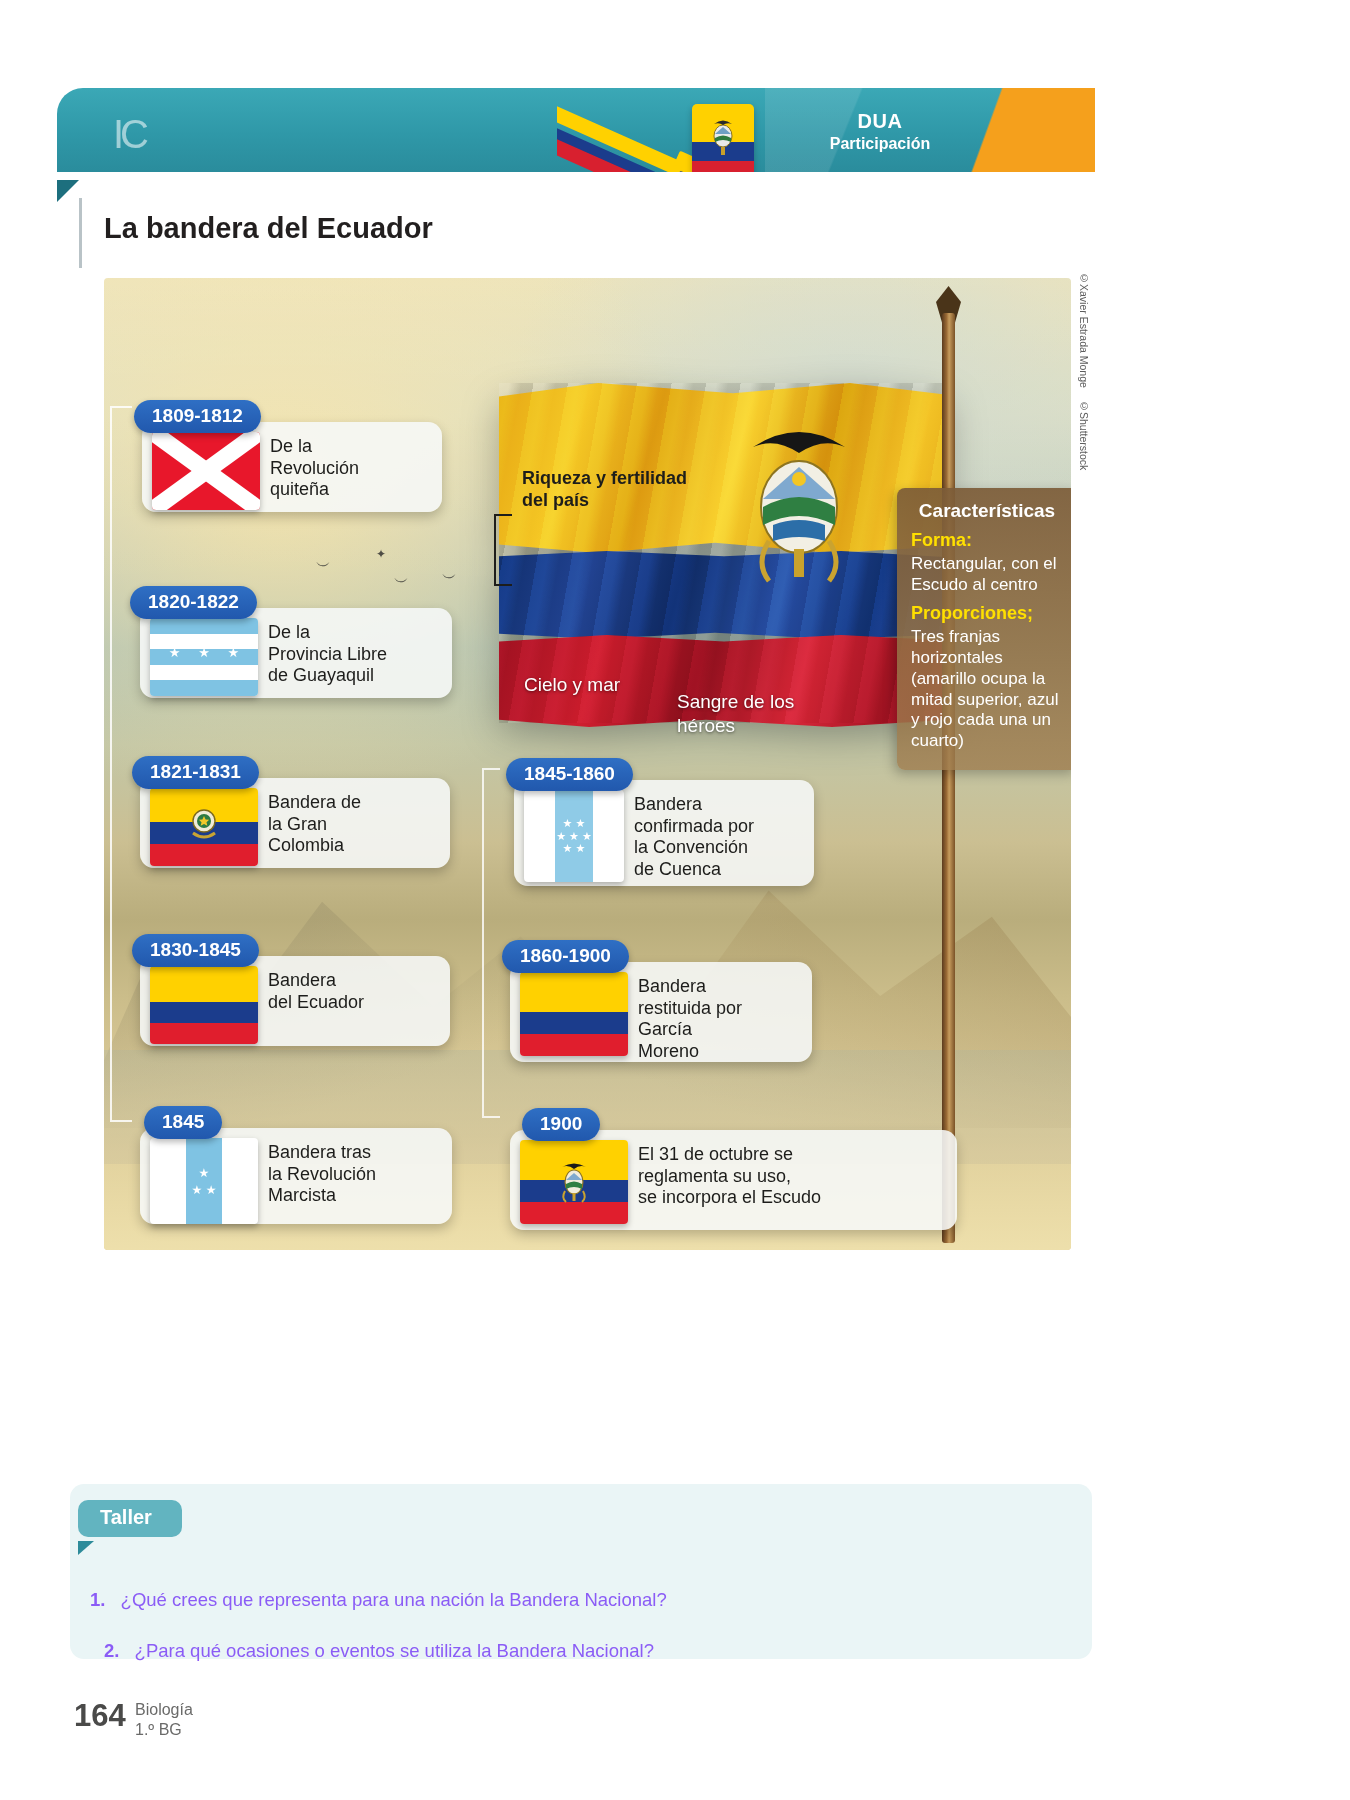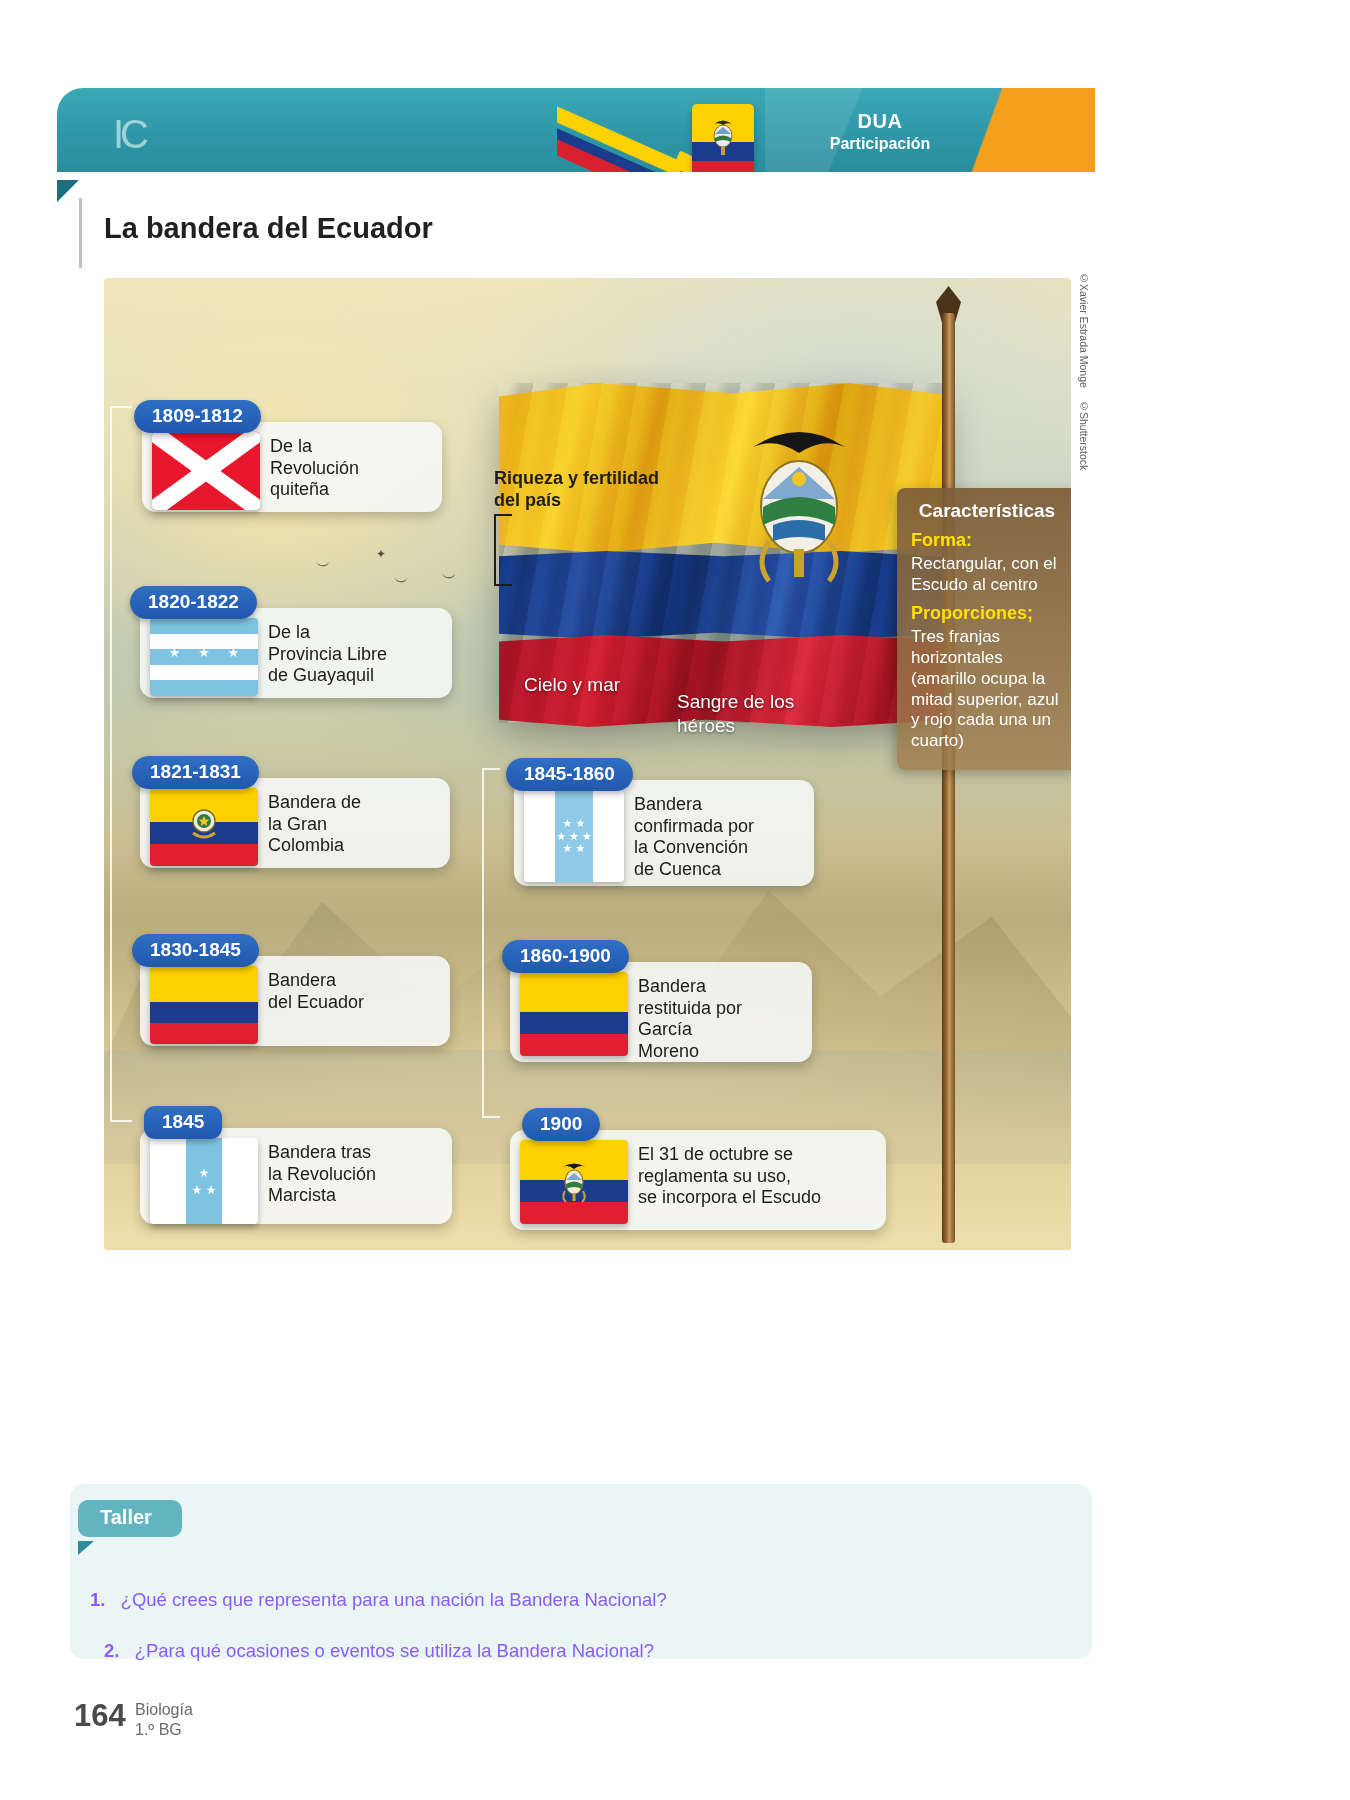--- a/index.html
+++ b/index.html
@@ -172,21 +172,21 @@
     background:linear-gradient(90deg,#5b3b1e,#9a6a35 35%,#c79c5d 55%,#7a5227 100%);
     border-radius:3px;
   }
   .pole-tip{
     position:absolute; left:832px; top:8px; width:25px; height:40px;
     background:#4a3419;
     clip-path: polygon(50% 0%, 100% 40%, 72% 100%, 28% 100%, 0% 40%);
   }
 
   
-  .flabel{position:absolute; font-weight:700; font-size:18px; color:#1d1d1b;}
+  .flabel{position:absolute; font-weight:700; font-size:18px; color:#1d1d1b;margin-left:28px;}
   .flabel-rich{ left:390px; top:190px; line-height:1.22;}
   .lbl-bracket{
     position:absolute; left:390px; top:236px; width:18px; height:72px;
     border-left:2px solid #1d1d1b; border-top:2px solid #1d1d1b; border-bottom:2px solid #1d1d1b;
   }
   .lbl-cielo{
     position:absolute; left:420px; top:396px; font-size:19px; color:#ffffff; font-weight:400;
     text-shadow:0 1px 3px rgba(0,0,0,.55);
   }
   .lbl-sangre{
@@ -454,21 +454,21 @@
   <div class="year-badge" style="left:28px; top:656px;">1830-1845</div>
   <div class="card" style="left:36px; top:678px; width:310px; height:90px;">
     <div class="flagbox">
       <div style="height:36px;" class="s-y"></div>
       <div style="height:21px;" class="s-b"></div>
       <div style="height:21px;" class="s-r"></div>
     </div>
     <div class="desc">Bandera<br>del Ecuador</div>
   </div>
 
-  <div class="year-badge" style="left:40px; top:828px;border-radius:11px;">1845</div>
+  <div class="year-badge" style="left:40px; top:828px;">1845</div>
   <div class="card" style="left:36px; top:850px; width:312px; height:96px;">
     <div class="flagbox marc" style="height:86px;">
       <div class="band"></div>
       <div class="stars">
         <span>★</span>
           <span>★ ★</span>
       </div>
     </div>
     <div class="desc">Bandera tras<br>la Revolución<br>Marcista</div>
   </div>
@@ -490,21 +490,21 @@
   <div class="card" style="left:406px; top:684px; width:302px; height:100px;">
     <div class="flagbox" style="height:84px;">
       <div style="height:40px;" class="s-y"></div>
       <div style="height:22px;" class="s-b"></div>
       <div style="height:22px;" class="s-r"></div>
     </div>
     <div class="desc">Bandera<br>restituida por<br>García<br>Moreno</div>
   </div>
 
   <div class="year-badge" style="left:418px; top:830px;">1900</div>
-  <div class="card" style="left:406px; top:852px; width:376px; height:100px;">
+  <div class="card" style="left:406px; top:852px; width:447px; height:100px;">
     <div class="flagbox" style="height:84px;">
       <div style="height:40px;" class="s-y"></div>
       <div style="height:22px;" class="s-b"></div>
       <div style="height:22px;" class="s-r"></div>
       <svg class="escudo-mini" viewBox="0 0 30 44">
         <path d="M3 7 Q15 0 27 7 Q21 4 15 9 Q9 4 3 7 Z" fill="#1a1a1a"></path>
         <ellipse cx="15" cy="22" rx="9" ry="12" fill="#f1ecdc" stroke="#8a7320" stroke-width="1.2"></ellipse>
         <path d="M7 20 L15 13 L23 20 Z" fill="#7fa9cf"></path>
         <path d="M7 24 Q15 19 23 24 L23 29 Q15 25 7 29 Z" fill="#2f7f42"></path>
         <rect x="13.5" y="33" width="3" height="8" fill="#c9a22c"></rect>

